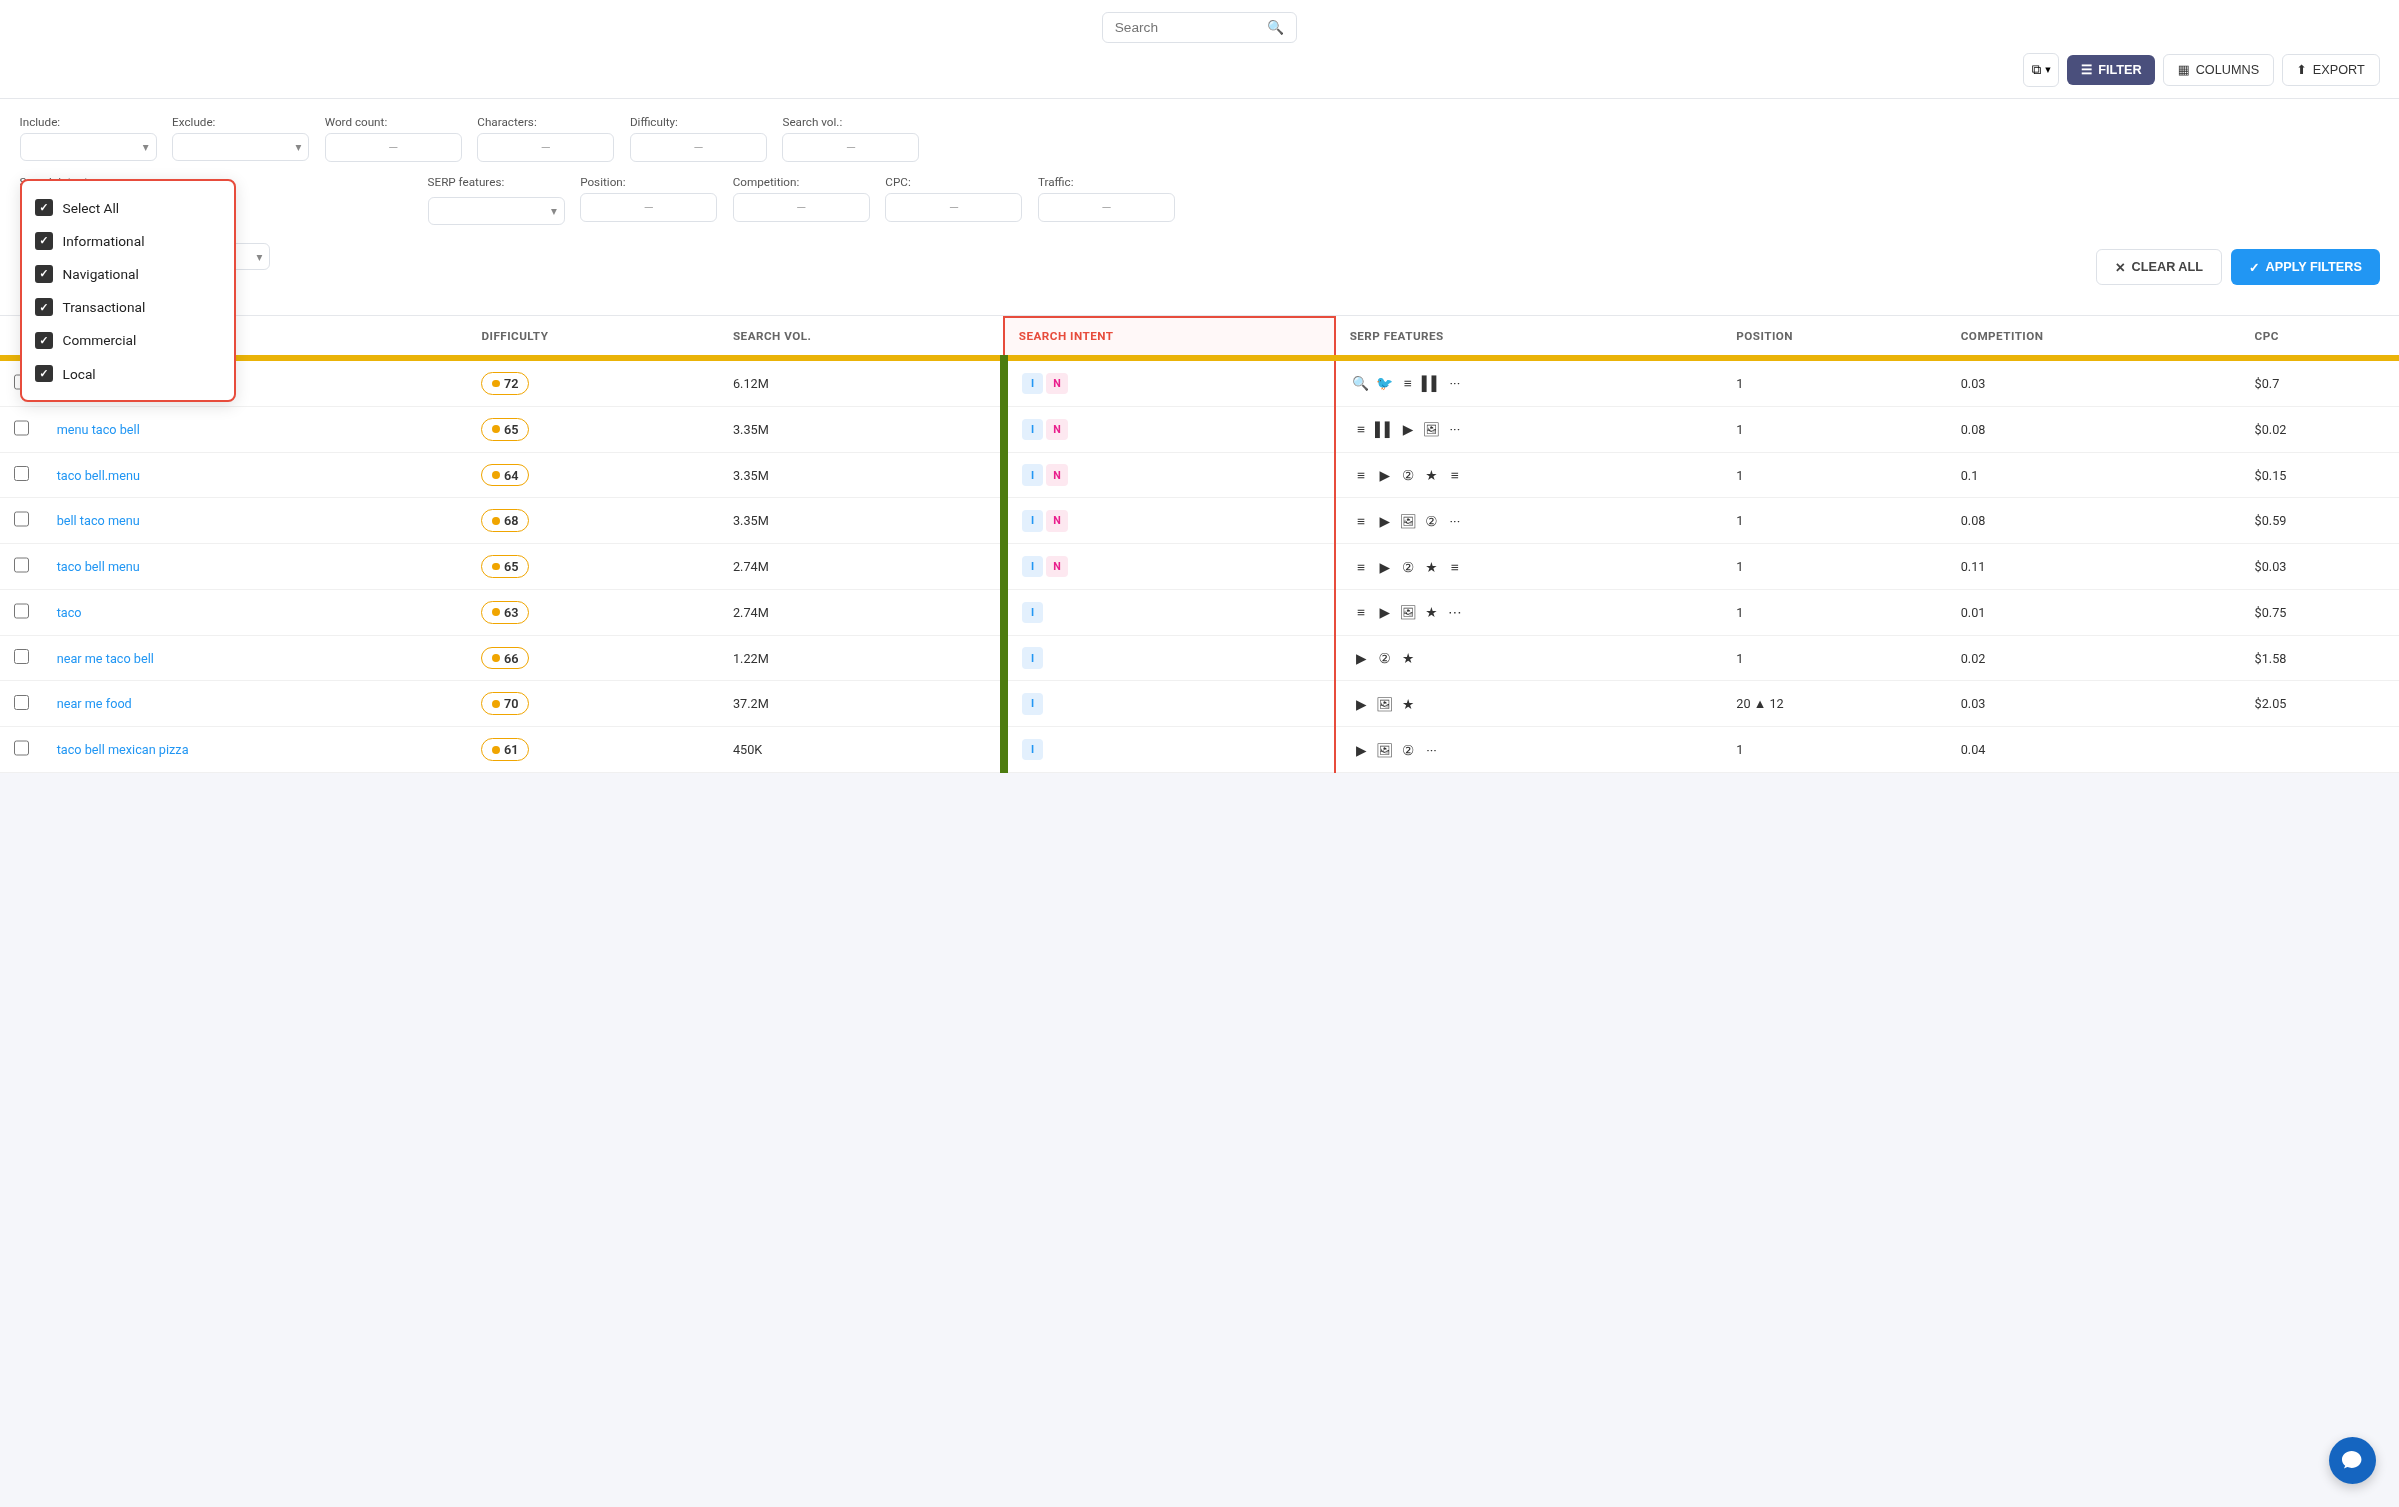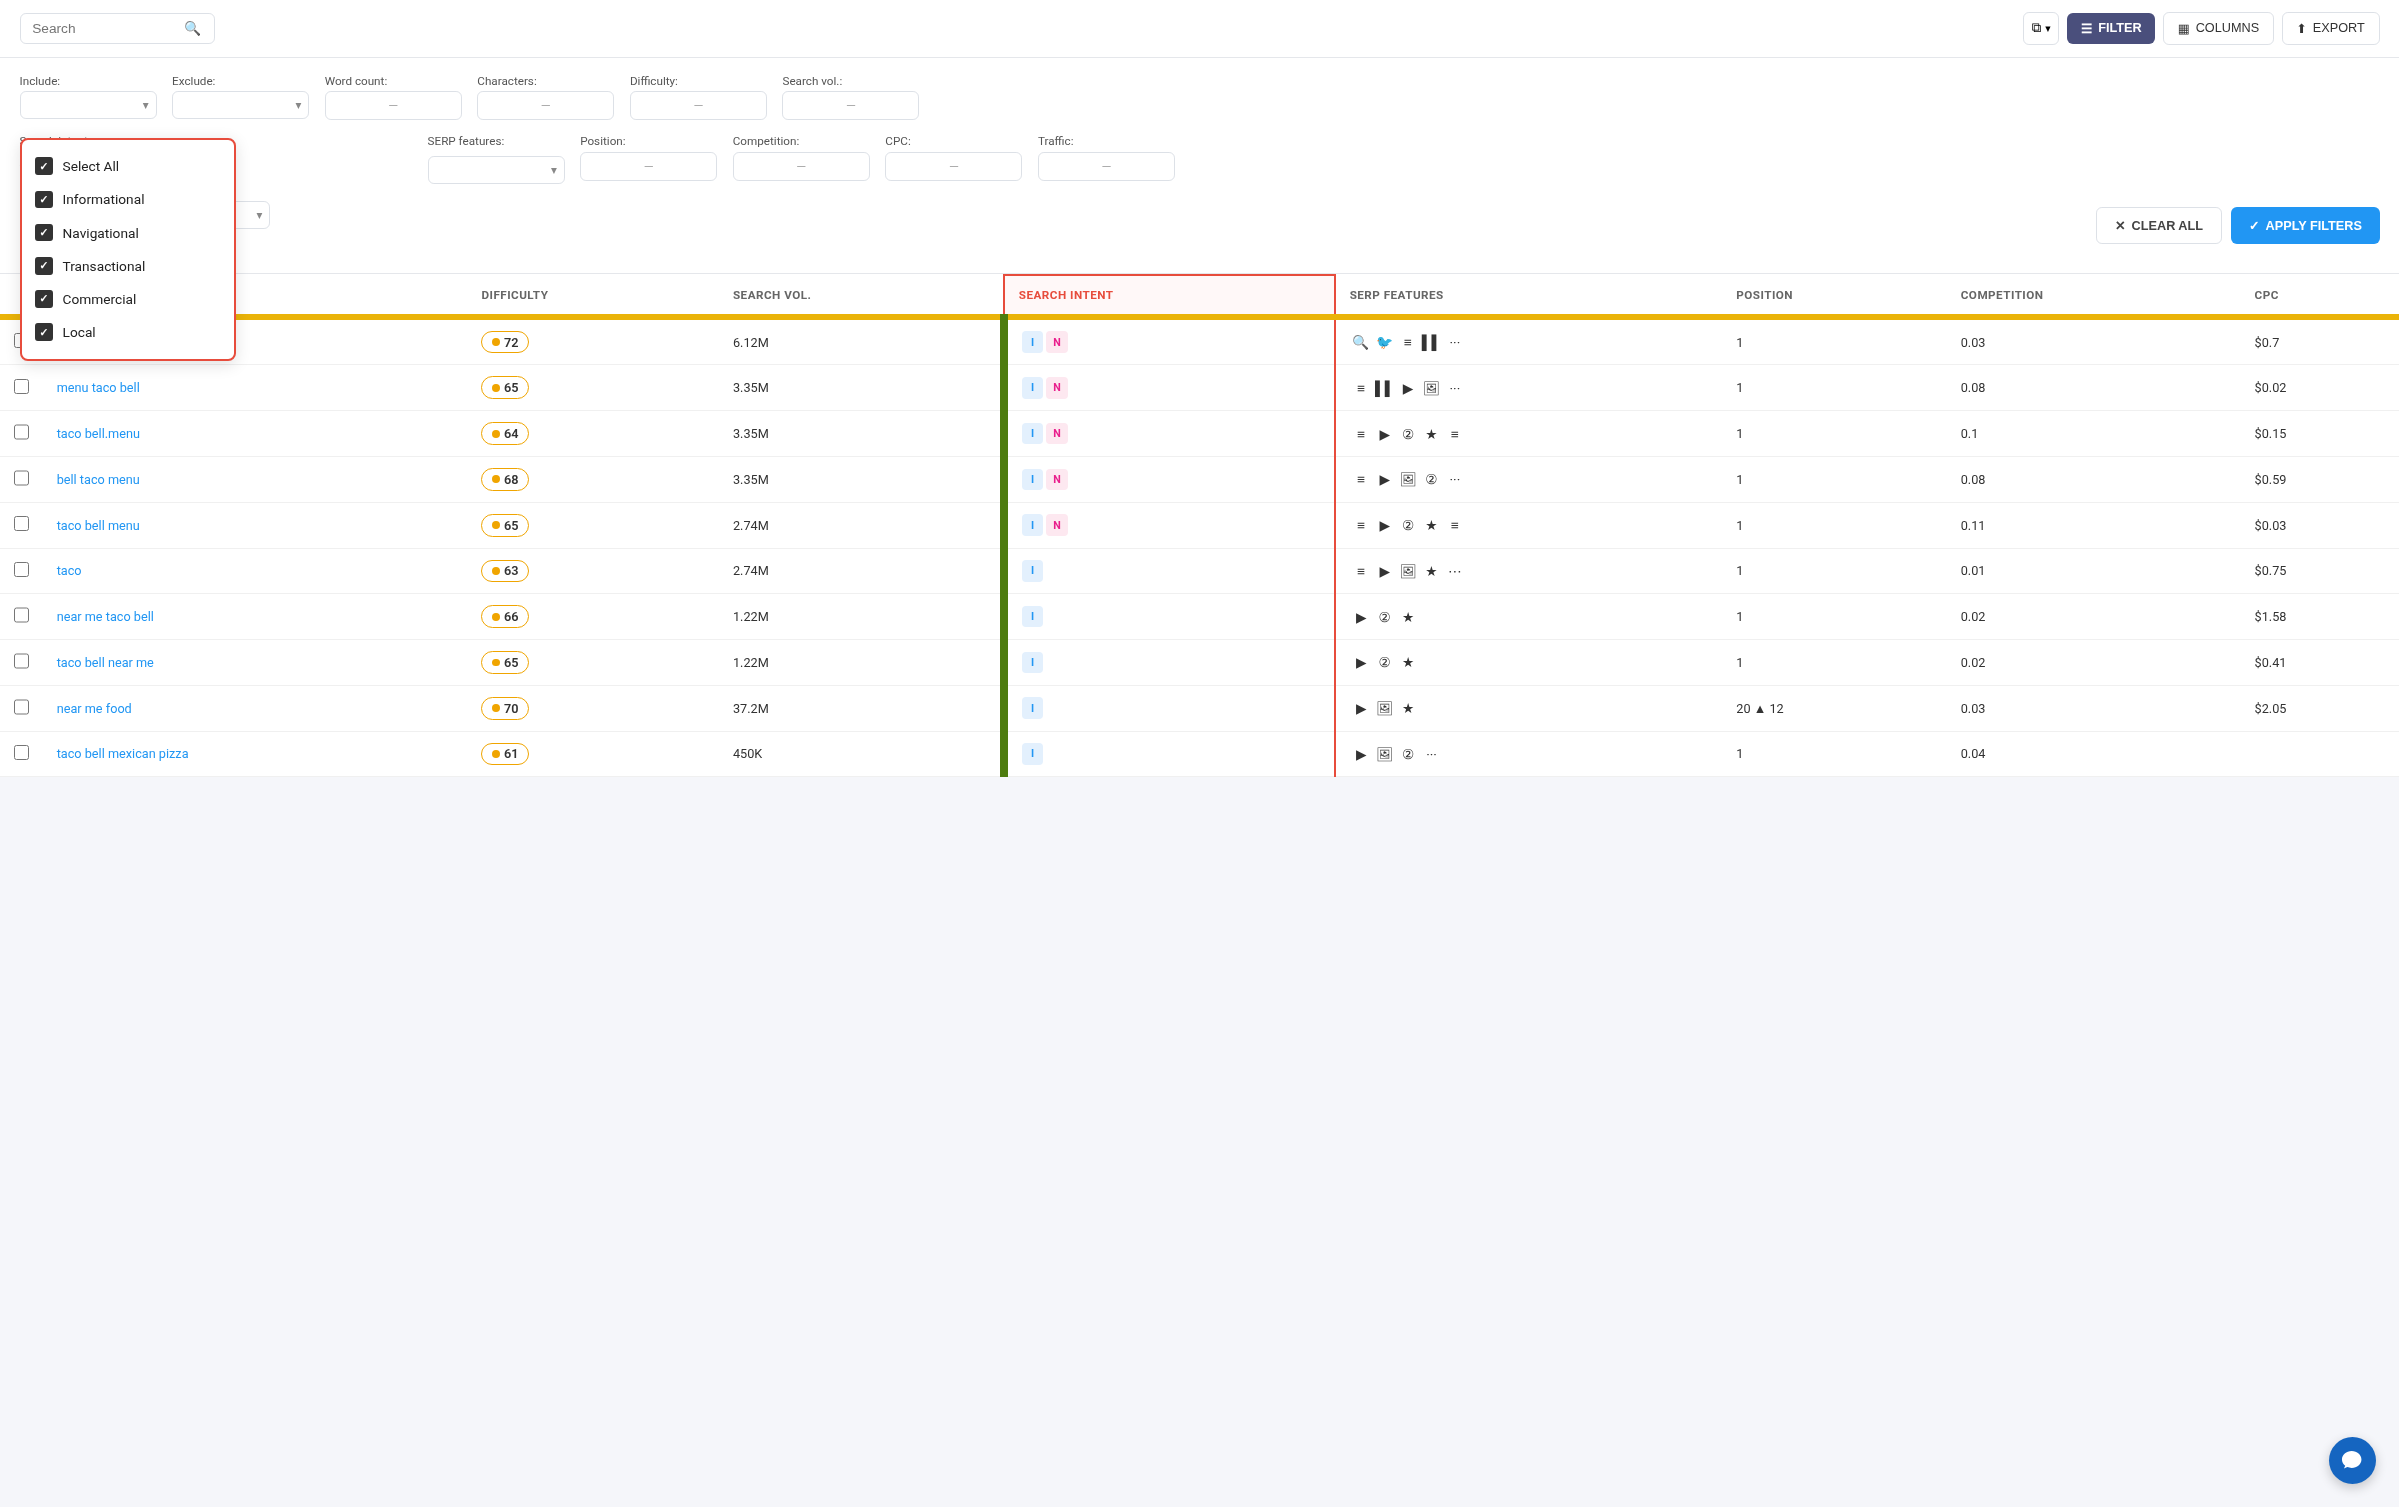--- a/index.html
+++ b/index.html
@@ -1,20 +1,20 @@
 <!DOCTYPE html>
 <html><head>
   <meta charset="utf-8">
   <style>
     * { box-sizing: border-box; margin: 0; padding: 0; }
     body { font-family: -apple-system, BlinkMacSystemFont, 'Segoe UI', Roboto, sans-serif; background: #f5f6fa; color: #222; font-size: 13.7px; }
 
     .toolbar {
       display: flex; align-items: center; padding: 11.7px 19.5px; background: #fff;
-      border-bottom: 1px solid #e5e7eb; gap: 9.8px;
+      border-bottom: 1px solid #e5e7eb; gap: 9.8px; flex-direction: column;
     }
     .search-box {
       display: flex; align-items: center; border: 1px solid #dde1e7; border-radius: 5.9px;
       padding: 6.8px 11.7px; gap: 7.8px; background: #fff; width: 195px;
     }
     .search-box input { border: none; outline: none; font-size: 13.7px; color: #555; width: 100%; background: transparent; }
     .toolbar-right { margin-left: auto; display: flex; gap: 7.8px; align-items: center; }
     .btn-icon {
       display: flex; align-items: center; gap: 5.9px; padding: 7.8px 13.7px;
       border: 1px solid #dde1e7; border-radius: 5.9px; background: #fff;
@@ -356,31 +356,20 @@
           <td><span class="difficulty-badge"><span class="difficulty-dot"></span>66</span></td>
           <td>1.22M</td>
           <td class="highlighted"><span class="intent-tag intent-i">I</span></td>
           <td><span class="serp-icon">▶</span><span class="serp-icon">②</span><span class="serp-icon">★</span></td>
           <td>1</td>
           <td>0.02</td>
           <td>$1.58</td>
         </tr>
         <tr>
           <td><input type="checkbox" class="row-checkbox" style=""></td>
-          <td><a href="#" class="keyword-link">taco bell near me</a></td>
-          <td><span class="difficulty-badge"><span class="difficulty-dot"></span>65</span></td>
-          <td>1.22M</td>
-          <td class="highlighted"><span class="intent-tag intent-i">I</span></td>
-          <td><span class="serp-icon">▶</span><span class="serp-icon">②</span><span class="serp-icon">★</span></td>
-          <td>1</td>
-          <td>0.02</td>
-          <td>$0.41</td>
-        </tr>
-        <tr>
-          <td><input type="checkbox" class="row-checkbox" style=""></td>
           <td><a href="#" class="keyword-link">near me food</a></td>
           <td><span class="difficulty-badge"><span class="difficulty-dot"></span>70</span></td>
           <td>37.2M</td>
           <td class="highlighted"><span class="intent-tag intent-i">I</span></td>
           <td><span class="serp-icon">▶</span><span class="serp-icon">🖼</span><span class="serp-icon">★</span></td>
           <td>20 ▲ 12</td>
           <td>0.03</td>
           <td>$2.05</td>
         </tr>
         <tr>

